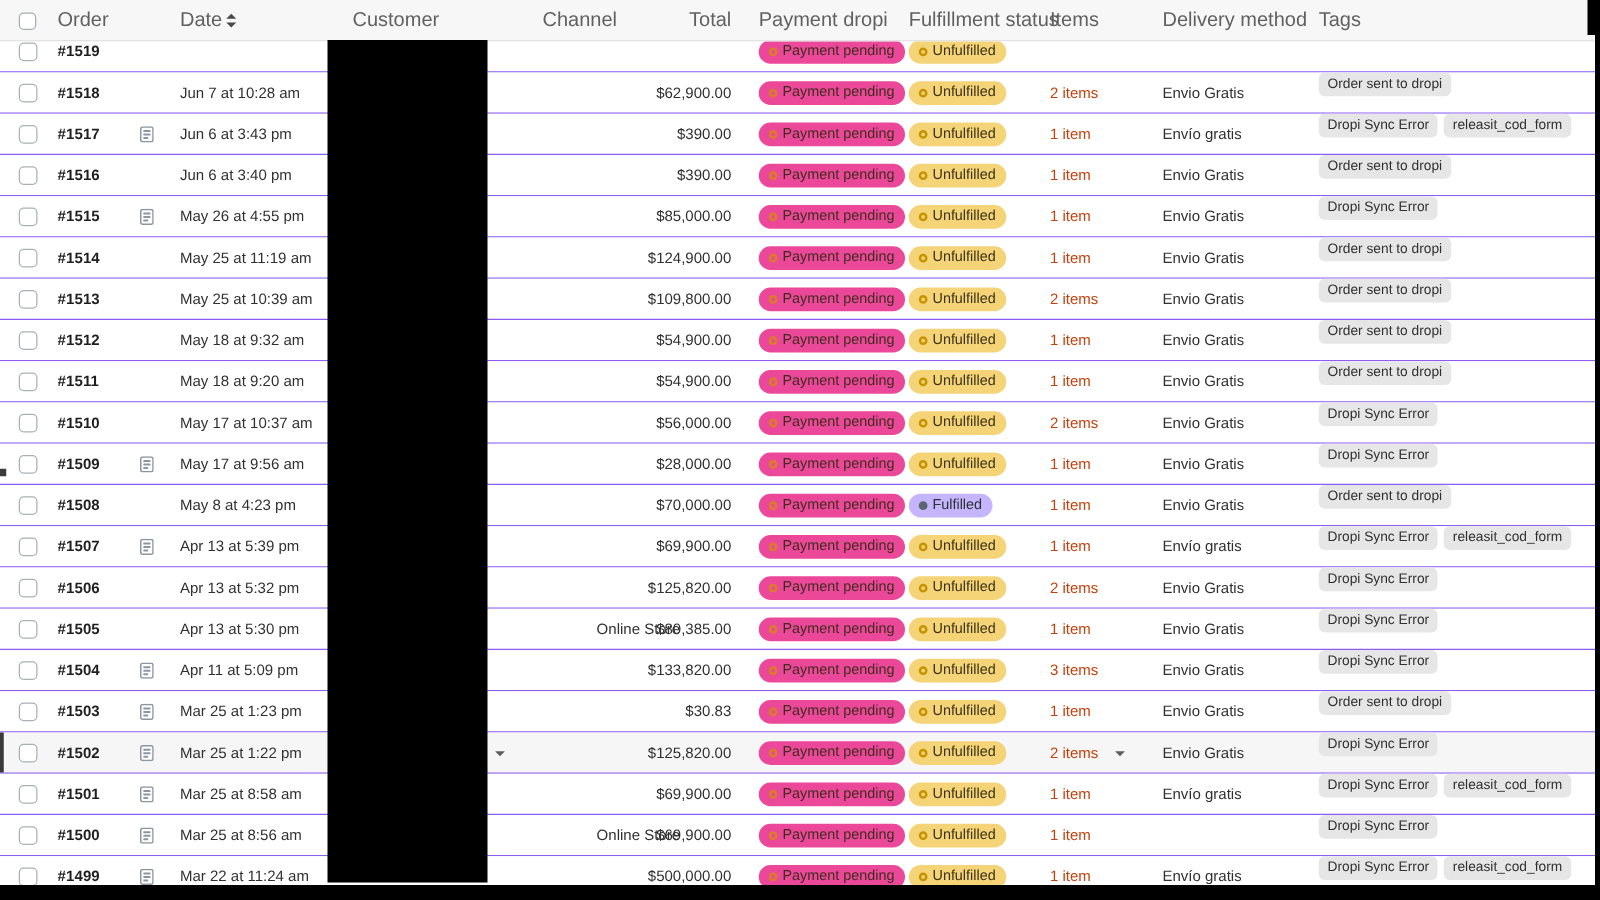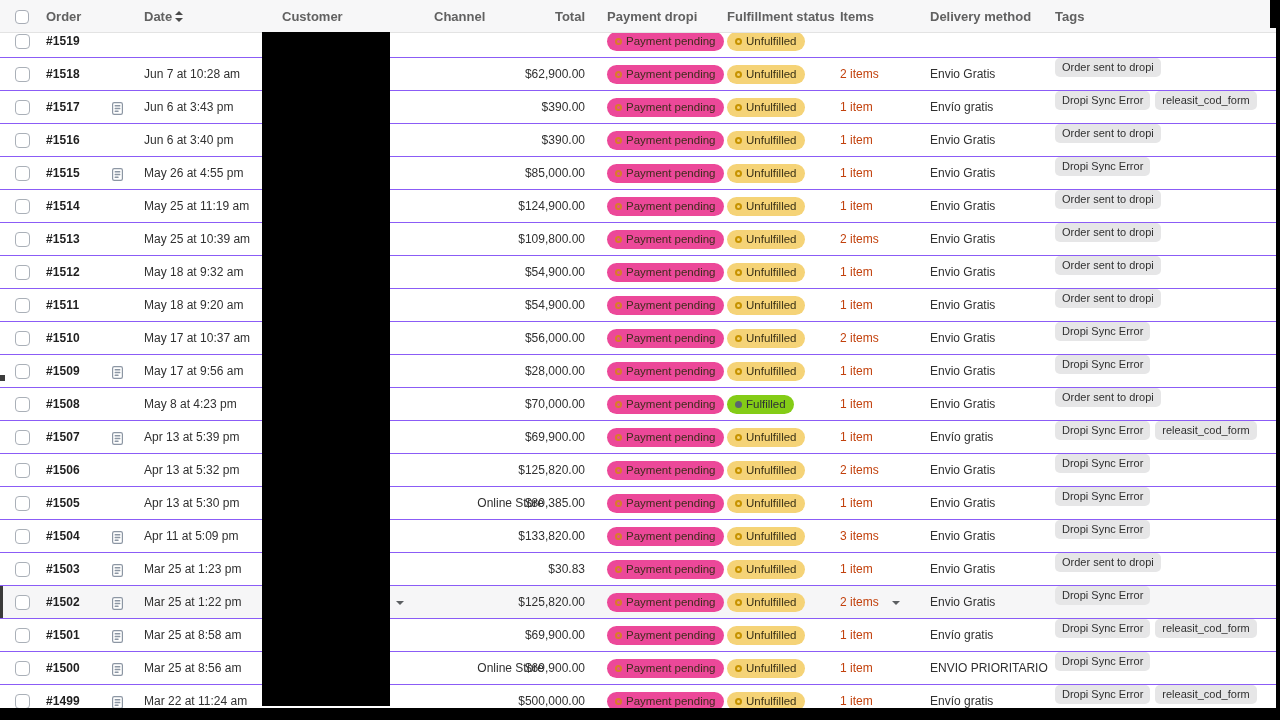--- a/index.html
+++ b/index.html
@@ -27,24 +27,24 @@
     height: 33px;
     background: #f7f7f8;
     border-bottom: 1px solid #e3e3e3;
     z-index: 6;
   }
   .hcell {
     position: absolute;
     top: 0;
     height: 33px;
     line-height: 33px;
-    font-size: 13px;
+    font-size: 16px;
     color: #616161;
     white-space: nowrap;
-    font-weight: 700;
+    font-weight: 400;
   }
   .hcell.right { text-align: right; }
 
   .hdr-checkbox {
     position: absolute;
     left: 15px; top: 10px;
     width: 14px; height: 14px;
     border: 1.4px solid #a8adb6;
     border-radius: 4px;
     background: #fff;
@@ -166,21 +166,21 @@
   }
   .badge-wrap {
     position: absolute;
     top: 0;
     height: 33px;
     display: flex;
     align-items: center;
   }
   .badge.pending { background: #ec4899; color: #3f2c1c; }
   .badge.unfulfilled { background: #f5d377; color: #3a3116; }
-  .badge.fulfilled { background: #84cc16; color: #2d3135; }
+  .badge.fulfilled { background: #c4b5fd; color: #2d3135; }
 
   .dot-ring {
     width: 7px; height: 7px;
     border-radius: 50%;
     border: 2px solid #d97d28;
     background: transparent;
     flex: none;
   }
   .badge.unfulfilled .dot-ring { border-color: #c79300; }
   .dot-solid {
@@ -826,21 +826,20 @@
               <span>Payment pending</span>
             </span>
           </div>
           <div class="badge-wrap ful">
             <span class="badge unfulfilled">
               <span class="dot-ring"></span>
               <span>Unfulfilled</span>
             </span>
           </div>
           <div class="cell items">1 item</div>
-          <div class="cell delivery">ENVIO PRIORITARIO</div>
           <div class="tag-list">
             <span class="chip">Dropi Sync Error</span>
           </div>
         </div>
         <div class="row">
           <div class="cb"></div>
           <div class="cell order-no">#1499</div>
           <div class="doc-icon"><svg width="11" height="13" viewBox="0 0 11 13" fill="none">
               <rect x="0.6" y="0.6" width="9.8" height="11.8" rx="1.6" fill="#ffffff" stroke="#8c96a3" stroke-width="1.2"></rect>
               <rect x="2.6" y="3" width="5.8" height="1.5" rx="0.5" fill="#8c96a3"></rect>

